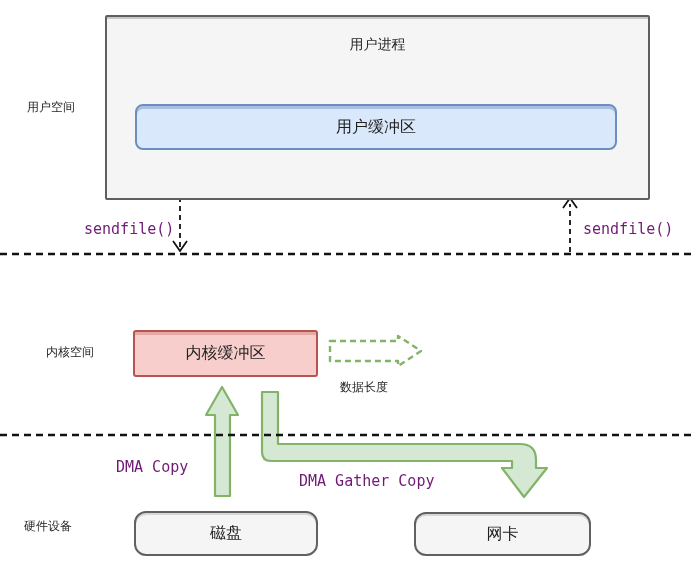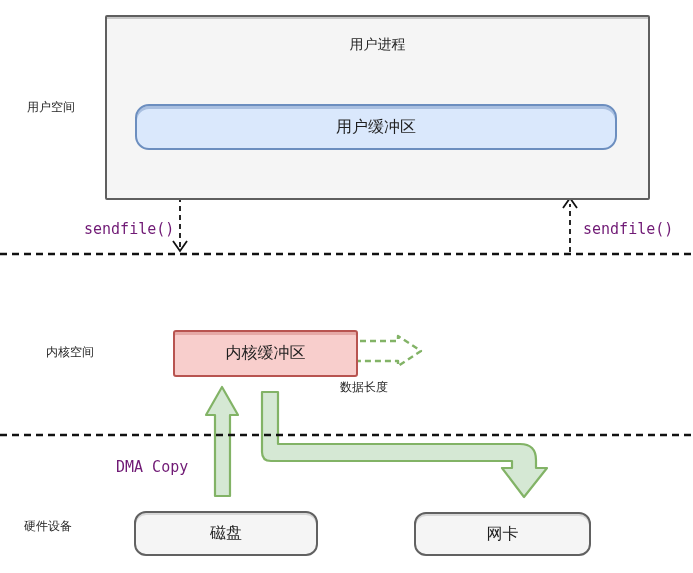--- a/index.html
+++ b/index.html
@@ -10,21 +10,21 @@
   .abs{position:absolute;}
   .cjk-label{font-size:12px;color:#262626;white-space:nowrap;}
   .hand{font-family:"DejaVu Sans Mono",monospace;font-size:15px;color:#701a75;white-space:nowrap;}
   .box{box-sizing:border-box;display:flex;align-items:center;justify-content:center;text-align:center;}
   .outer-box{
     background:#f5f5f5;border:2px solid #5f5f5f;border-radius:2px;
     box-shadow:inset 0 2px 0 rgba(0,0,0,0.18);
   }
   .outer-title{position:absolute;left:0;right:0;top:19px;text-align:center;font-size:14px;color:#262626;}
   .blue-box{
-    background:#dae8fc;border:2px solid #6c8ebf;border-radius:14px;font-size:16px;
+    background:#dae8fc;border:2px solid #6c8ebf;border-radius:8px;font-size:16px;
     box-shadow:inset 0 3px 0 rgba(108,142,191,0.45);
   }
   .red-box{
     background:#f8cecc;border:2px solid #b85450;border-radius:3px;font-size:16px;
     box-shadow:inset 0 3px 0 rgba(184,84,80,0.30);
   }
   .gray-box{
     background:#f5f5f5;border:2px solid #616161;border-radius:12px;font-size:16px;
     box-shadow:inset 0 2px 0 rgba(0,0,0,0.12);
   }
@@ -66,28 +66,29 @@
     <div class="outer-title">用户进程</div>
   </div>
 
   <div class="abs box blue-box" style="left:135px;top:104px;width:482px;height:46px;">
     <span>用户缓冲区</span>
   </div>
 
   <div class="abs hand" style="left:84px;top:220px;">sendfile()</div>
   <div class="abs hand" style="left:583px;top:220px;">sendfile()</div>
 
-  <div class="abs box red-box" style="left:133px;top:330px;width:185px;height:47px;margin-left:40px;">
+  <div class="abs box red-box" style="left:133px;top:330px;width:185px;height:47px;">
     <span>内核缓冲区</span>
   </div>
 
 
   <div class="abs cjk-label" style="left:340px;top:379px;text-align:center;">数据长度</div>
 
   <div class="abs hand" style="left:116px;top:458px;">DMA Copy</div>
+  <div class="abs hand" style="left:299px;top:472px;">DMA Gather Copy</div>
 
   <div class="abs box gray-box" style="left:134px;top:511px;width:184px;height:45px;">
     <span>磁盘</span>
   </div>
   <div class="abs box gray-box" style="left:414px;top:512px;width:177px;height:44px;">
     <span>网卡</span>
   </div>
 
 </div>
 

